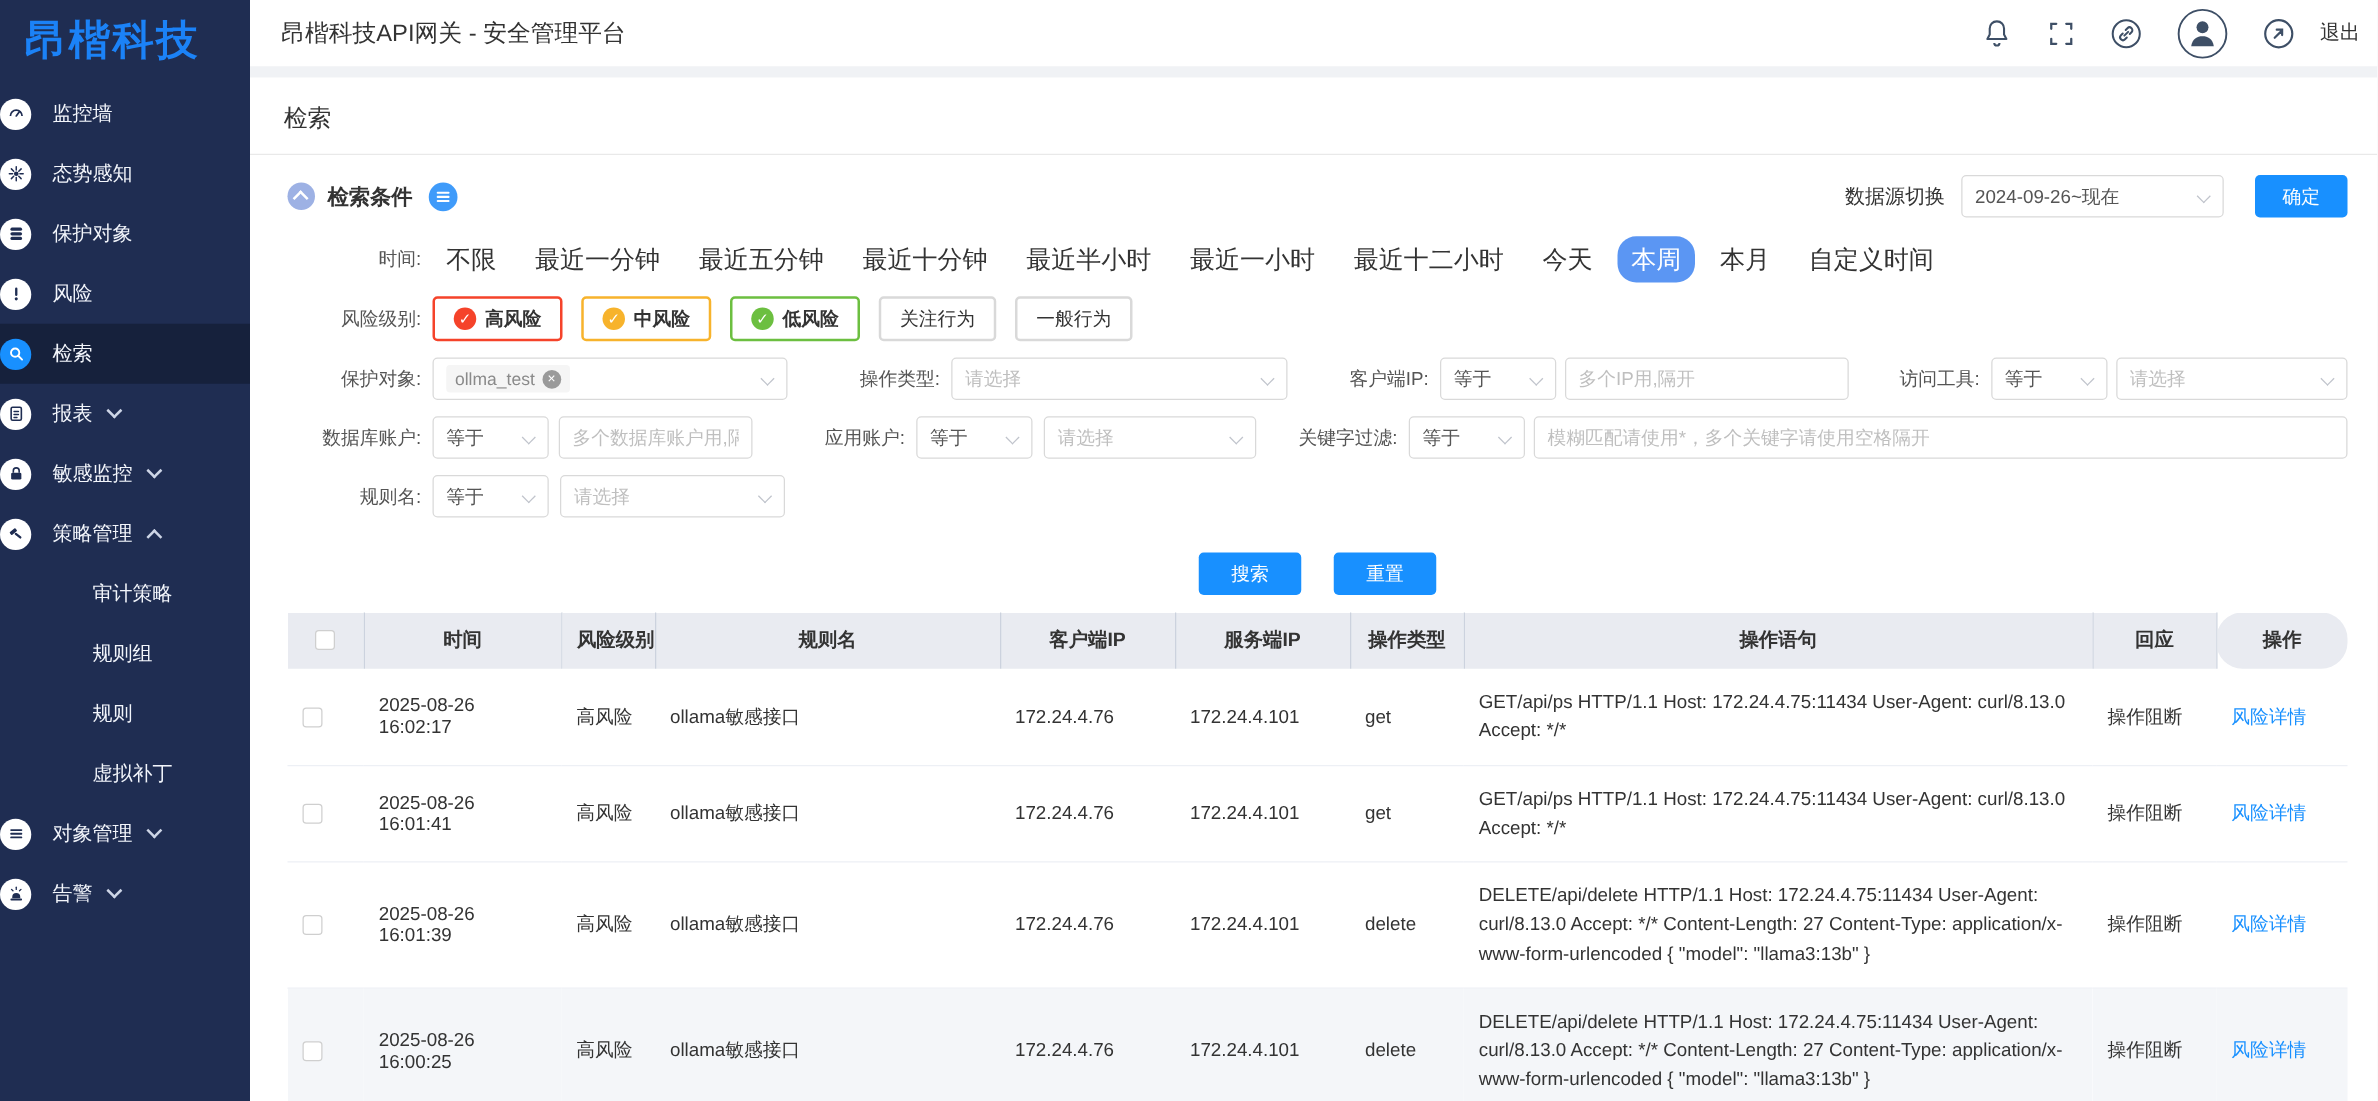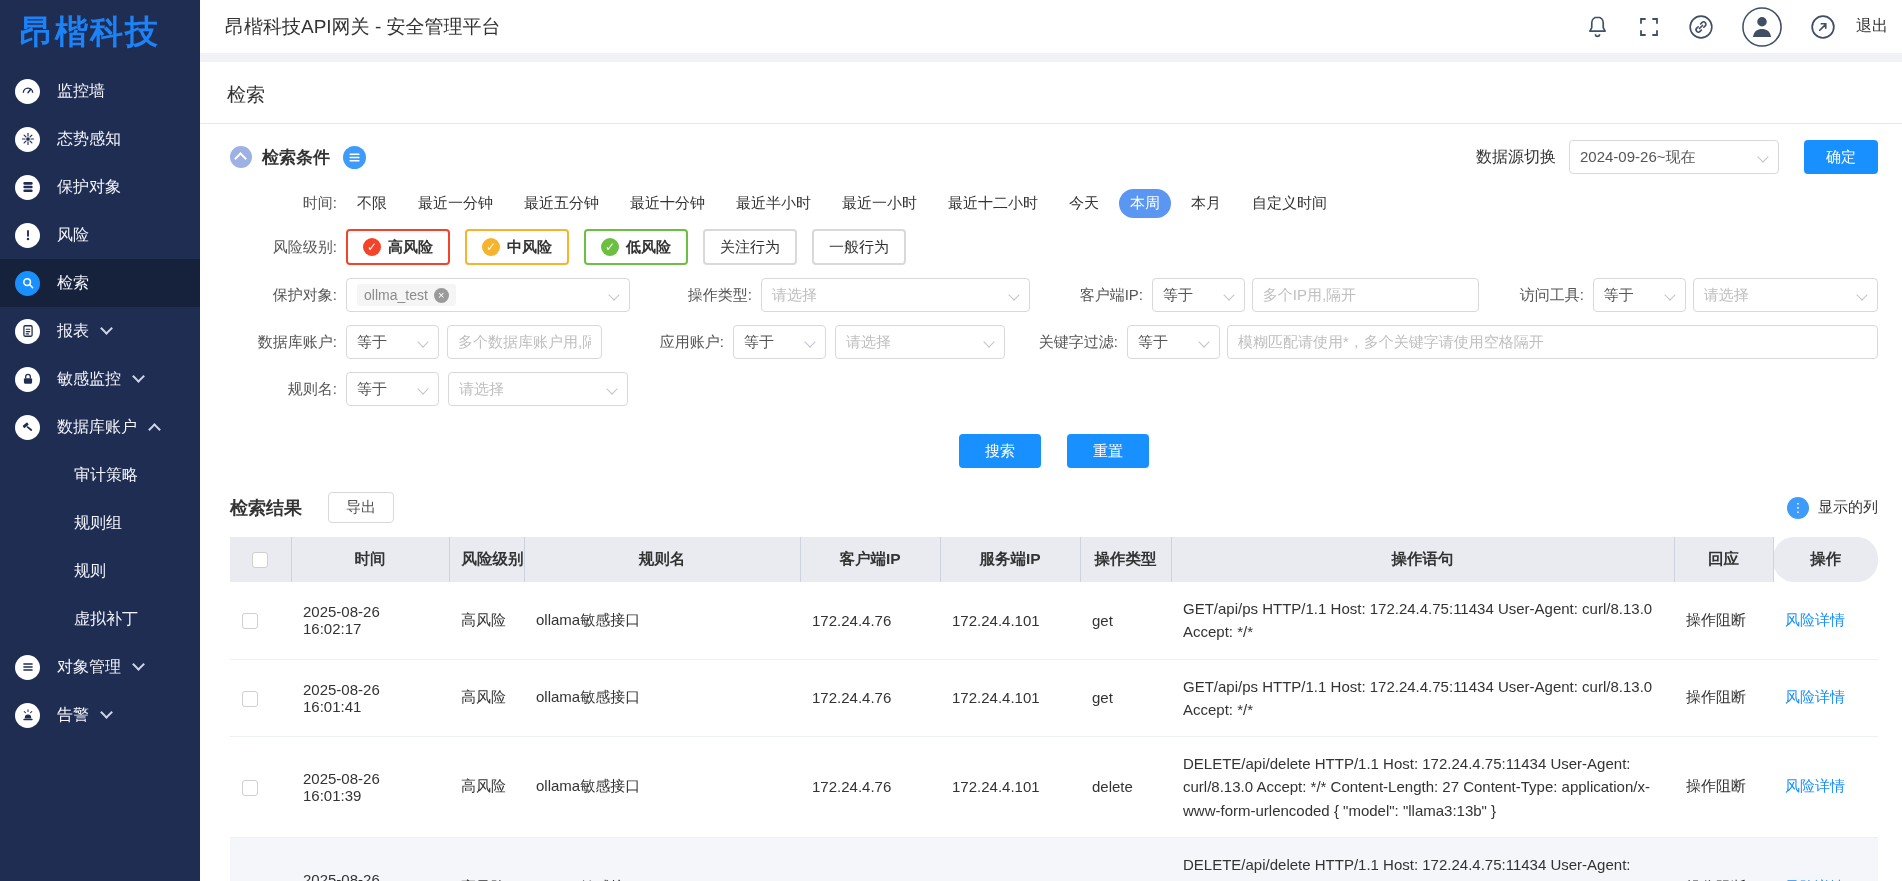--- a/index.html
+++ b/index.html
@@ -8,21 +8,21 @@
     width:1902px; height:881px; overflow:hidden;
     font-family:"Liberation Sans","DejaVu Sans",sans-serif;
     background:#f0f2f5; color:#333;
   }
   .app { display:flex; width:1902px; height:881px; }
 
   
   .sidebar { width:200px; flex-shrink:0; background:#1f2d52; display:flex; flex-direction:column; }
   .logo { font-size:33px; font-weight:bold; color:#1b82f7; padding:10px 0 6px 20px; letter-spacing:2px; white-space:nowrap; }
   #side-nav { margin-top:6px; }
-  .nav-item { display:flex; align-items:center; height:48px; padding-left:15px; cursor:pointer; }
+  .nav-item { display:flex; align-items:center; height:48px; cursor:pointer; }
   .nav-item.active { background:#16213c; }
   .icon-circle { width:25px; height:25px; border-radius:50%; background:#fff; display:flex; align-items:center; justify-content:center; flex-shrink:0; color:#1f2d52; }
   .nav-item.active .icon-circle { background:#1890ff; color:#fff; }
   .nav-label { margin-left:17px; font-size:16px; color:#f2f5fb; }
   .nav-item.sub { padding-left:57px; }
   .chev { width:9px; height:9px; border-right:2px solid #cdd5e6; border-bottom:2px solid #cdd5e6; transform:rotate(45deg); margin:-5px 0 0 13px; }
   .chev.up { transform:rotate(-135deg); margin-top:5px; }
 
   
   .main { flex:1; display:flex; flex-direction:column; min-width:0; }
@@ -59,21 +59,21 @@
   .trow, .rrow, .frow { display:flex; align-items:center; }
   .trow { margin-top:15px; }
   .rrow { margin-top:11px; }
   .frow { margin-top:13px; }
   .flabel { font-size:15px; color:#555; text-align:right; padding-right:9px; flex-shrink:0; }
   .w116{width:116px}.w131{width:131px}.w122{width:122px}.w114{width:114px}
   .s285{width:285px}.s270{width:270px}.s190{width:228px;margin-left:7px}.s186{width:186px;margin-left:7px}
   .s93{width:93px}.s181{width:155px;margin-left:8px}.s170{width:170px;margin-left:9px}.s180{width:180px;margin-left:9px}
   .growkw { flex:1; margin-left:7px; }
 
-  .topt { font-size:15px; color:#333; padding:5px 11px; cursor:pointer; white-space:nowrap; }
+  .topt { font-size:20px; color:#333; padding:5px 11px; cursor:pointer; white-space:nowrap; }
   .topt.selected { background:#5b96f3; color:#fff; border-radius:15px; }
 
   .risk-btn { height:36px; padding:0 15px; border:2px solid #d9d9d9; border-radius:4px; background:#fff; display:flex; align-items:center; gap:7px; font-size:15px; color:#333; margin-right:15px; cursor:pointer; font-family:inherit; }
   .risk-btn.checked { font-weight:bold; }
   .check-dot { width:18px; height:18px; border-radius:50%; color:#fff; display:flex; align-items:center; justify-content:center; font-size:12px; }
 
   .actions { display:flex; justify-content:center; gap:26px; margin-top:28px; }
   .actions .btn-primary { padding:0 26px; }
 
   
@@ -185,21 +185,21 @@
         </div>
         <div class="nav-item">
           <span class="icon-circle">
             <svg viewBox="0 0 24 24" width="14" height="14">
               <g fill="currentColor">
                 <rect x="3" y="6.5" width="10" height="5" rx="1.2" transform="rotate(-40 8 9)"></rect>
                 <rect x="9" y="13" width="11" height="3.2" rx="1.6" transform="rotate(38 14.5 14.6)"></rect>
               </g>
             </svg>
           </span>
-          <span class="nav-label">数据库账户</span>
+          <span class="nav-label">策略管理</span>
           <span class="chev up"></span>
         </div>
         <div class="nav-item sub">
           <span class="nav-label">审计策略</span>
         </div>
         <div class="nav-item sub">
           <span class="nav-label">规则组</span>
         </div>
         <div class="nav-item sub">
           <span class="nav-label">规则</span>
@@ -417,28 +417,20 @@
             <span class="chevd"></span>
           </div>
         </div>
 
         <div class="actions">
           <button class="btn btn-primary">搜索</button>
           <button class="btn btn-primary">重置</button>
         </div>
       </div>
 
-      <div class="results-head">
-        <span class="results-title">检索结果</span>
-        <button class="btn-export">导出</button>
-        <span class="cols">
-          <span class="dots-circle">⋮</span>
-          <span>显示的列</span>
-        </span>
-      </div>
 
       <table class="tbl">
         <colgroup>
           <col style="width:61px">
             <col style="width:158px">
             <col style="width:75px">
             <col style="width:276px">
             <col style="width:140px">
           <col style="width:140px">
             <col style="width:91px">

